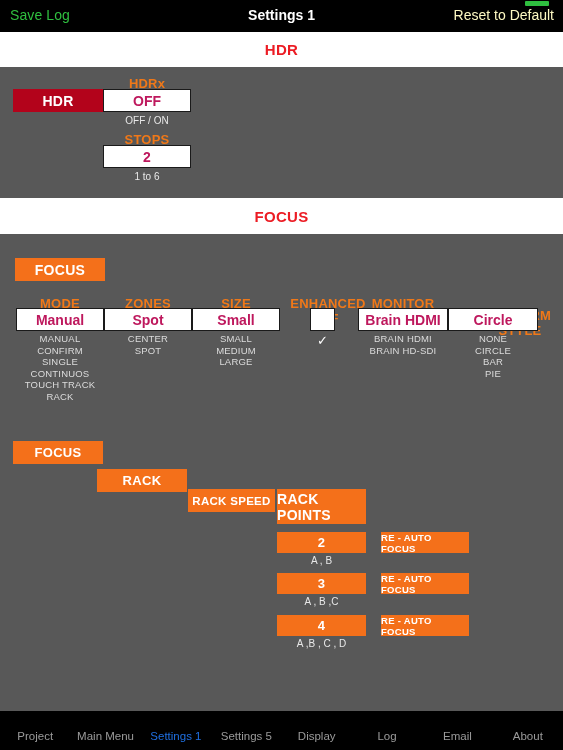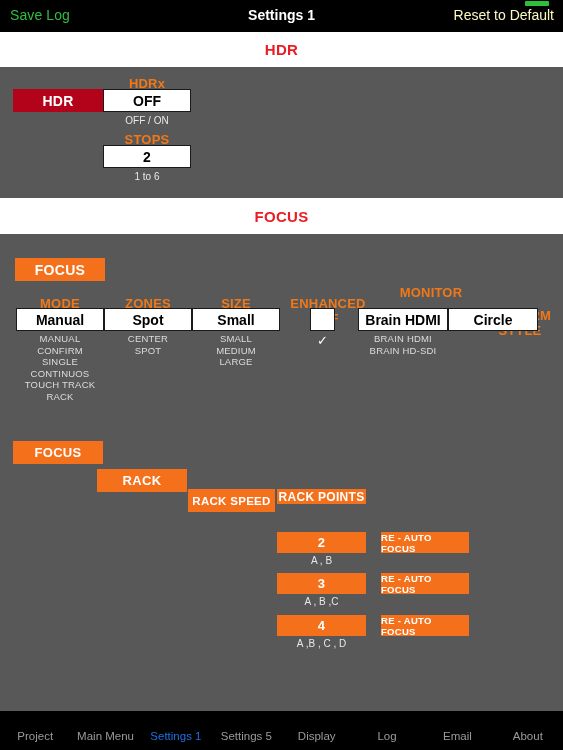--- a/index.html
+++ b/index.html
@@ -48,21 +48,21 @@
   #panel-focus { top: 234px; height: 477px; }
 
   
   .field-label {
     position: absolute; color: #f07818; font-size: 13px; font-weight: bold;
     text-align: center; letter-spacing: .2px;
   }
   .value-box {
     position: absolute; background: #fff; border: 1px solid #1a1a1a;
     display: flex; align-items: center; justify-content: center;
-    color: #000000; font-size: 14px; font-weight: bold;
+    color: #be185d; font-size: 14px; font-weight: bold;
   }
   .hint {
     position: absolute; color: #e8e8e8; font-size: 10px; text-align: center;
     line-height: 12px;
   }
   .opt-list {
     position: absolute; color: #dcdcdc; font-size: 9.5px; text-align: center;
     line-height: 11.5px; letter-spacing: .2px;
   }
 
@@ -147,32 +147,36 @@
     <div class="field-label" style="left:192px; top:62px; width:88px;">SIZE</div>
     <div class="value-box" style="left:192px; top:74px; width:88px; height:23px;">Small</div>
     <div class="opt-list" style="left:192px; top:99px; width:88px; white-space:pre-line;">SMALL
 MEDIUM
 LARGE</div>
 
     <div class="field-label" style="left:280px; top:62px; width:96px;">ENHANCED A/F</div>
     <div class="checkbox" style="left:310px; top:74px; width:25px; height:23px;"></div>
     <div class="checkmark" style="left:310px; top:99px; width:25px;">✓</div>
 
-    <div class="field-label" style="left:358px; top:51px; width:90px;margin-left:28px;">MONITOR</div>
+    <div class="field-label" style="left:358px; top:62px; width:90px;">MONITOR</div>
     <div class="value-box" style="left:358px; top:74px; width:90px; height:23px;">Brain HDMI</div>
     <div class="opt-list" style="left:358px; top:99px; width:90px; white-space:pre-line;">BRAIN HDMI
 BRAIN HD-SDI</div>
 
     <div class="field-label" style="left:472px; top:62px; width:96px;margin-top:12px;">CONFIRM STYLE</div>
     <div class="value-box" style="left:448px; top:74px; width:90px; height:23px;">Circle</div>
+    <div class="opt-list" style="left:448px; top:99px; width:90px; white-space:pre-line;">NONE
+CIRCLE
+BAR
+PIE</div>
 
     <div class="btn-orange" style="left:13px; top:207px; width:90px; height:23px; font-size:13px;">FOCUS</div>
     <div class="btn-orange" style="left:97px; top:235px; width:90px; height:23px; font-size:13px;">RACK</div>
     <div class="btn-orange" style="left:188px; top:255px; width:87px; height:23px; font-size:11.5px;">RACK SPEED</div>
-    <div class="btn-orange" style="left:277px; top:255px; width:89px; height:15px; font-size:12px;">RACK POINTS</div>
+    <div class="btn-orange" style="left:277px; top:255px; width:89px; height:35px; font-size:14px;">RACK POINTS</div>
 
     <div class="btn-orange" style="left:277px; top:298px; width:89px; height:21px; font-size:13px;">2</div>
     <div class="hint" style="left:277px; top:321px; width:89px;">A , B</div>
     <div class="btn-orange" style="left:381px; top:298px; width:88px; height:21px; font-size:9.5px;">RE - AUTO FOCUS</div>
 
     <div class="btn-orange" style="left:277px; top:339px; width:89px; height:21px; font-size:13px;">3</div>
     <div class="hint" style="left:277px; top:362px; width:89px;">A , B ,C</div>
     <div class="btn-orange" style="left:381px; top:339px; width:88px; height:21px; font-size:9.5px;">RE - AUTO FOCUS</div>
 
     <div class="btn-orange" style="left:277px; top:381px; width:89px; height:21px; font-size:13px;">4</div>

